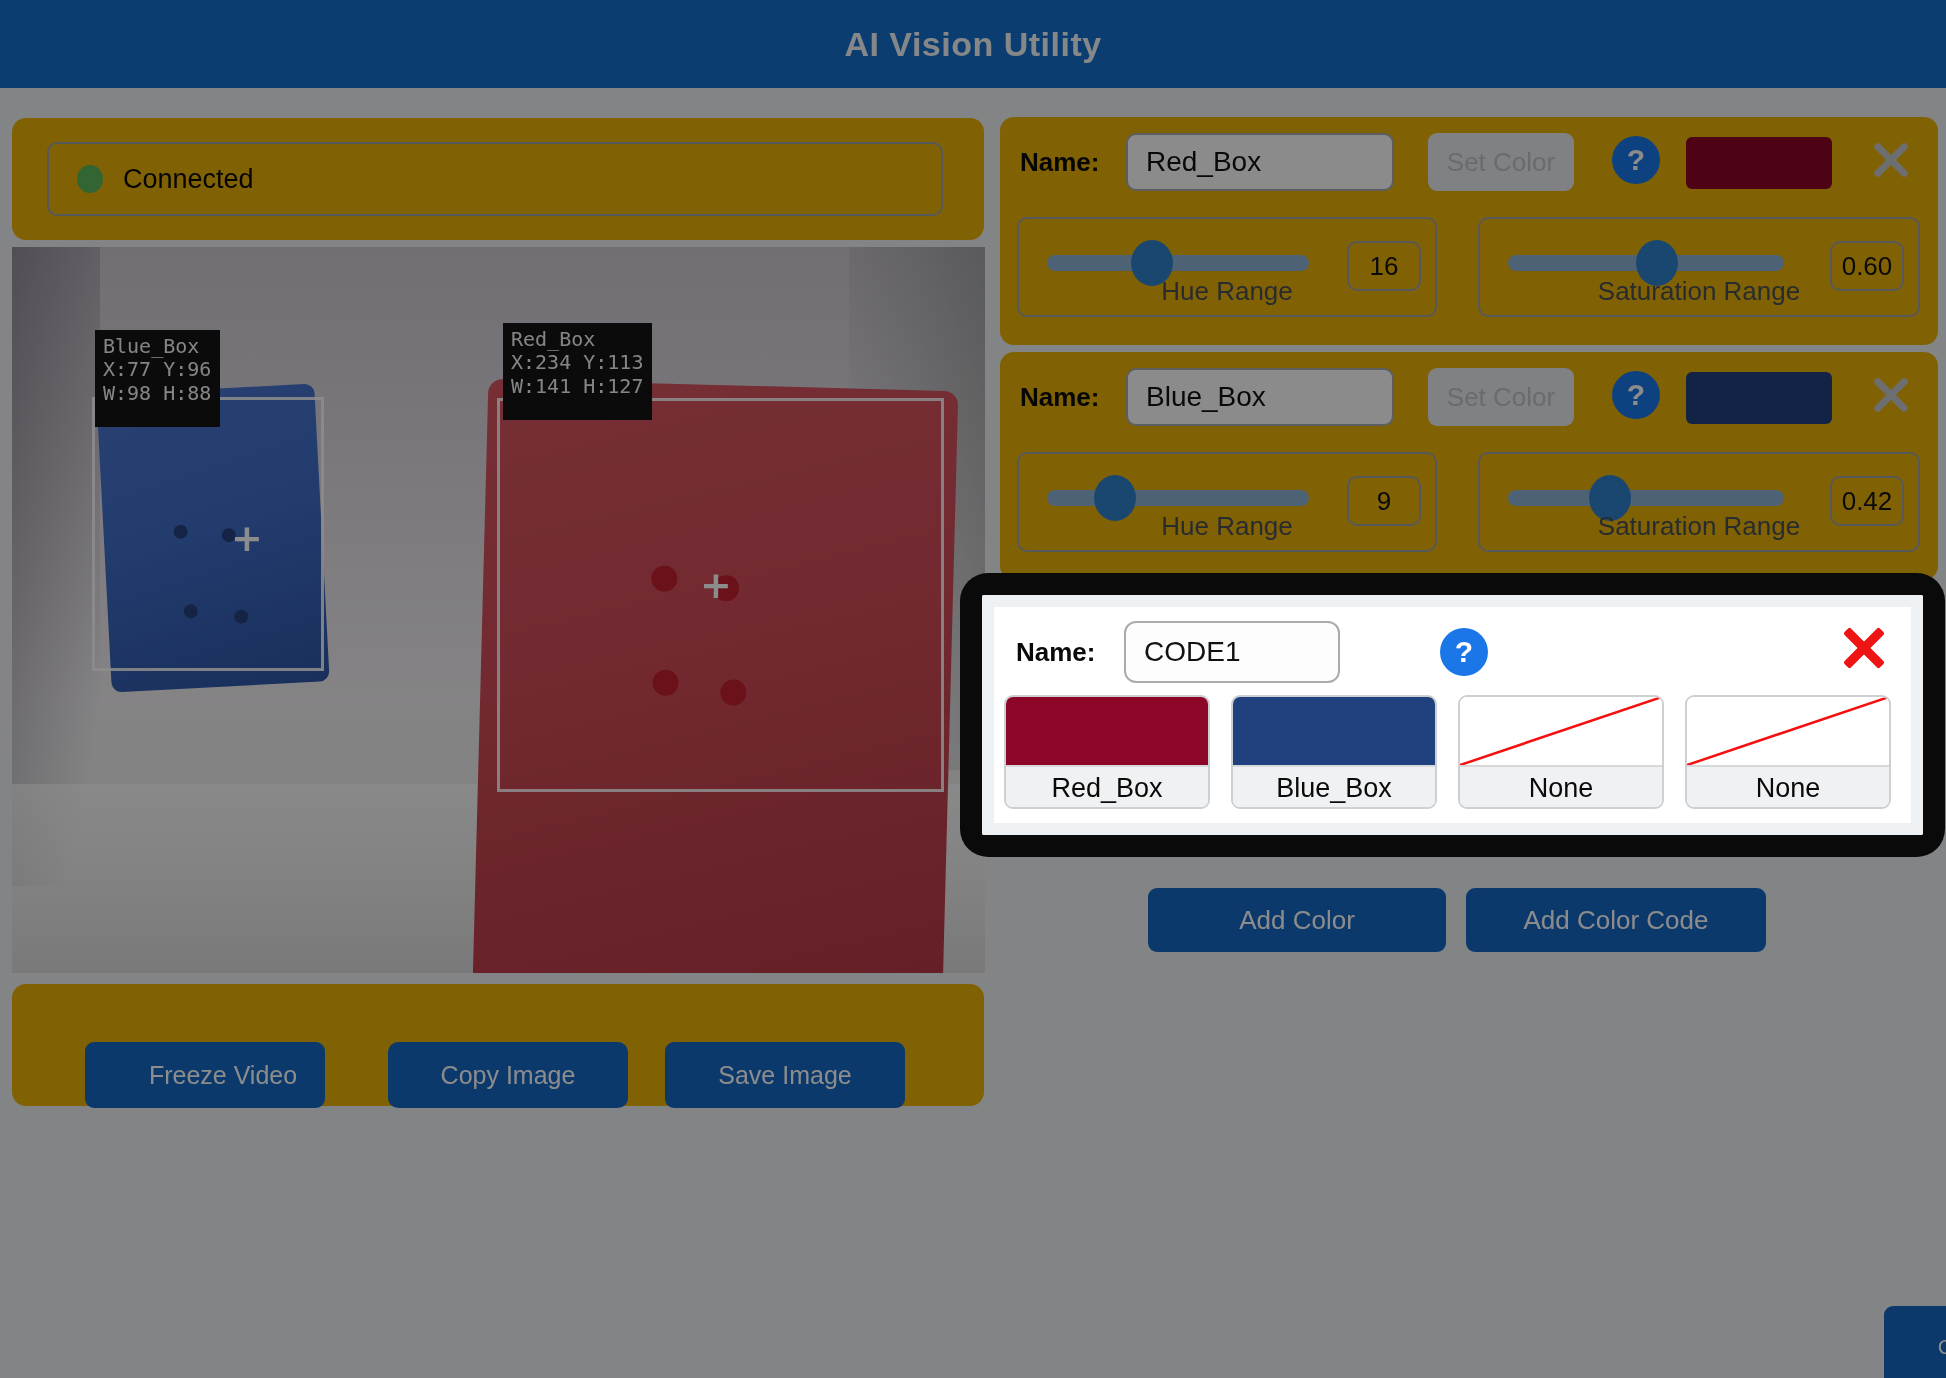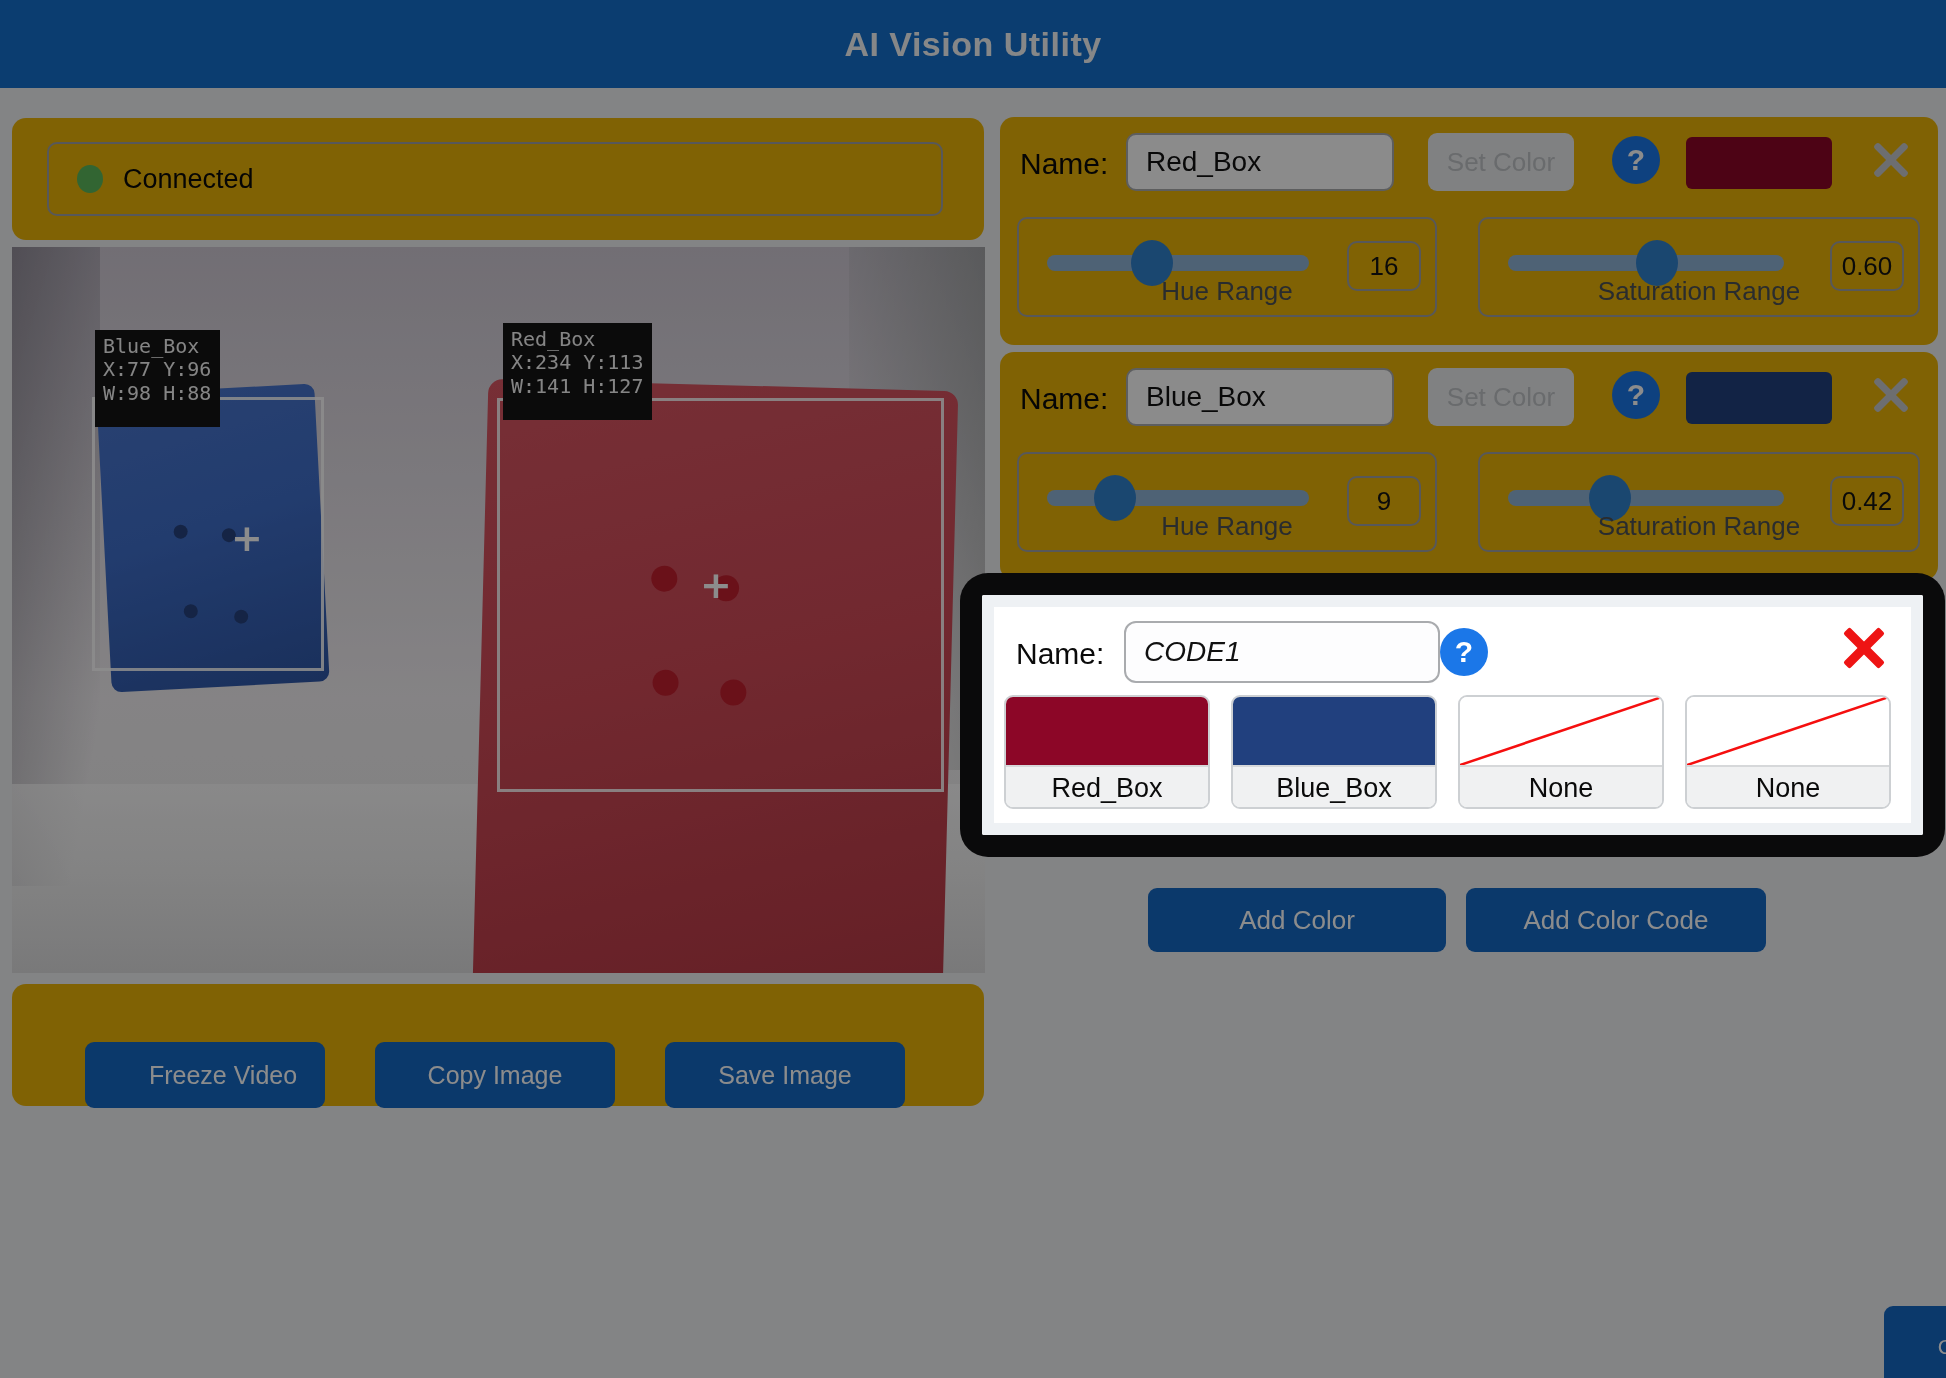--- a/index.html
+++ b/index.html
@@ -70,21 +70,21 @@
   .crosshair { position:absolute; color:#fff; font-size:38px; font-weight:bold;
     transform:translate(-50%,-54%); font-family:"DejaVu Sans", sans-serif; }
 
   
   .video-actions { left:12px; top:984px; width:972px; height:122px; }
   .video-actions .btn { top:30px; width:240px; height:66px; font-size:25px; }
 
   
   .sig-card { left:1000px; top:117px; width:938px; height:228px; }
   .sig-card.row2 { top:352px; }
-  .field-label { position:absolute; font-size:30px; font-weight:normal; color:#0a0a0a; }
+  .field-label { position:absolute; font-size:26px; font-weight:bold; color:#0a0a0a; }
   .name-input {
     position:absolute; border:2px solid #a9abae; border-radius:10px; background:#fdfdfe;
     font-family:inherit; font-size:28px; color:#111; padding:0 18px; outline:none;
   }
   .sig-card .name-input { left:126px; top:16px; width:268px; height:58px; }
   .set-color {
     position:absolute; left:428px; top:16px; width:146px; height:58px;
     background:#e9ebed; color:#c0c3c6; border:none; border-radius:9px;
     font-family:inherit; font-size:26px; display:flex; align-items:center; justify-content:center;
   }
@@ -141,21 +141,21 @@
   
   .modal {
     position:absolute; left:960px; top:573px; width:985px; height:284px;
     background:#0a0a0b; border-radius:28px; padding:22px; z-index:100;
   }
   .modal-inner {
     position:relative; width:100%; height:100%; background:#fff;
     box-shadow:inset 0 0 0 12px #eef1f4; border-radius:2px;
   }
   .modal .field-label { left:34px; top:42px; }
-  .modal .name-input { left:142px; top:26px; width:316px; height:62px; border-radius:12px;font-style:italic; }
+  .modal .name-input { left:142px; top:26px; width:216px; height:62px; border-radius:12px; }
   .modal .help-icon { left:458px; top:33px; }
   .modal-x { position:absolute; right:38px; top:32px; width:42px; height:42px; cursor:pointer; }
   .modal-x::before, .modal-x::after {
     content:""; position:absolute; left:50%; top:50%; width:50px; height:9px; border-radius:2px;
     background:#ee1414; transform:translate(-50%,-50%) rotate(45deg);
   }
   .modal-x::after { transform:translate(-50%,-50%) rotate(-45deg); }
 
   .slot-row { position:absolute; left:22px; top:100px; display:flex; gap:21px; }
   .slot {
@@ -204,21 +204,21 @@
 
   <div class="det-rect" style="left:485px; top:151px; width:447px; height:394px;"></div>
   <div class="det-label" style="left:491px; top:76px;"><span>Red_Box</span>
 <span>X:234 Y:113</span>
 <span>W:141 H:127</span></div>
   <div class="crosshair" style="left:704px; top:340px;">+</div>
 </div>
 
 <div class="card video-actions">
   <button class="btn" style="left:73px;padding-left:36px;">Freeze Video</button>
-  <button class="btn" style="left:363px;">Copy Image</button>
+  <button class="btn" style="left:376px;border-radius:10px;">Copy Image</button>
   <button class="btn" style="left:653px;">Save Image</button>
 </div>
 
 <div class="card sig-card">
   <div class="field-label" style="left:20px; top:30px;">Name:</div>
   <input class="name-input" value="Red_Box" style="">
   <div class="set-color">Set Color</div>
   <div class="help-icon">?</div>
   <div class="swatch" style="background: rgb(140, 6, 39);"></div>
   <div class="x-icon"></div>

